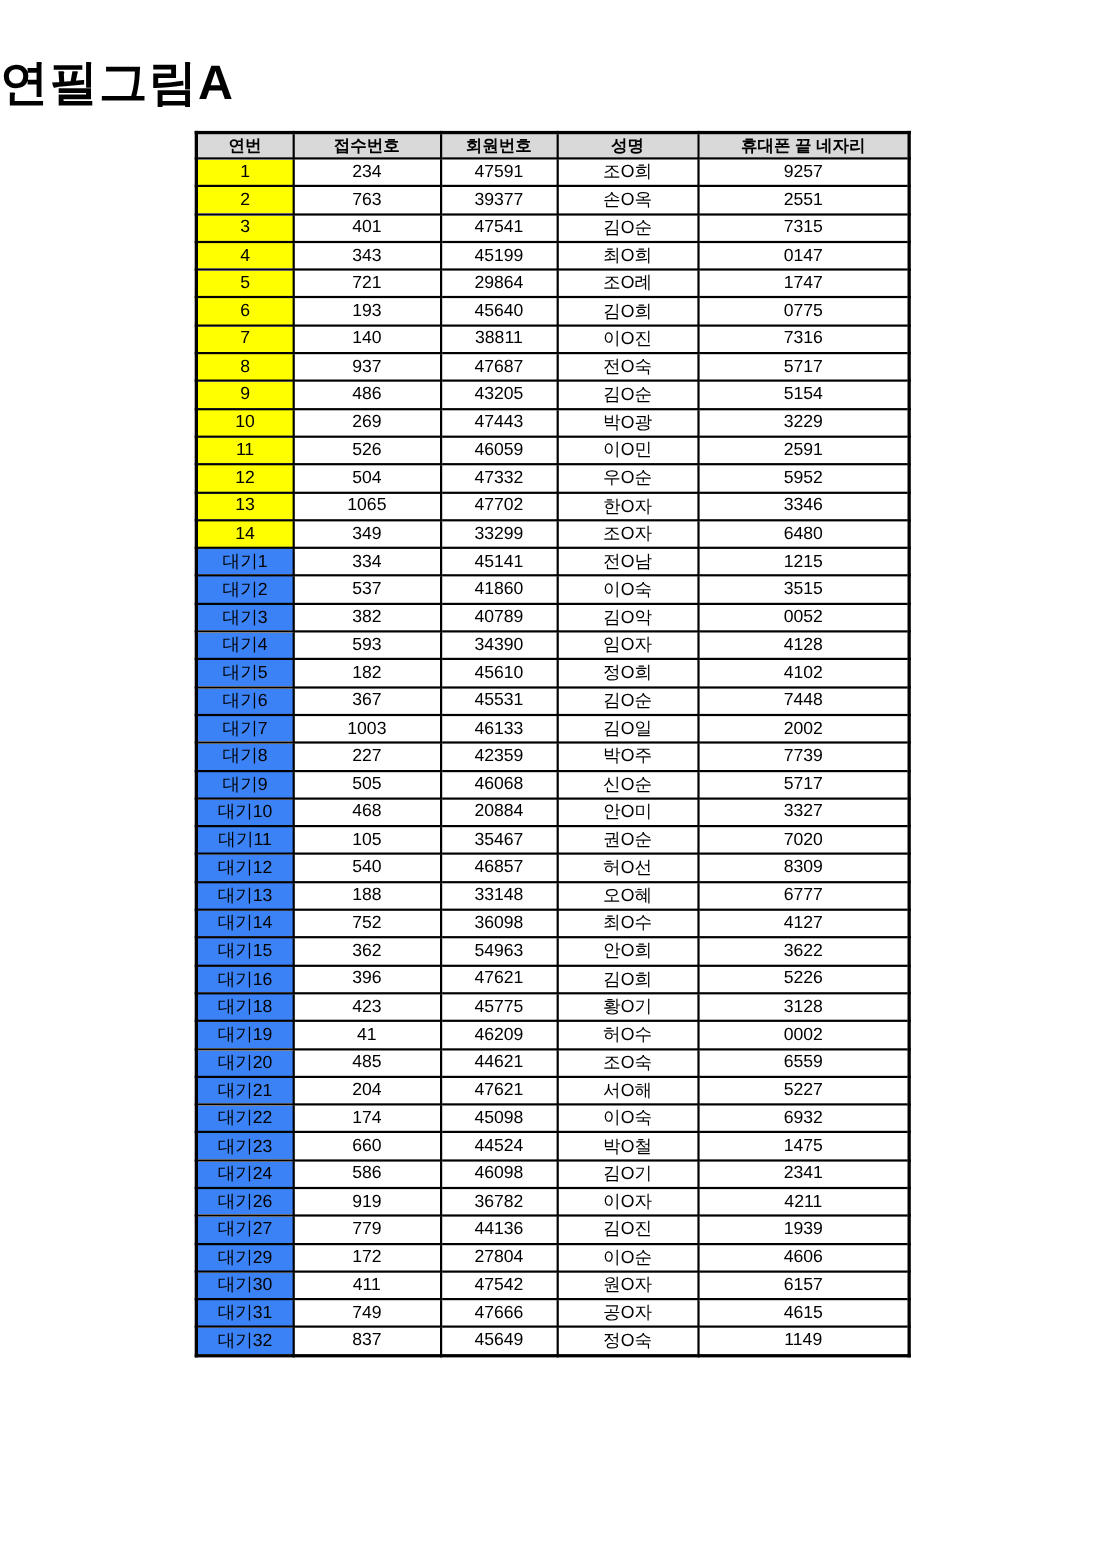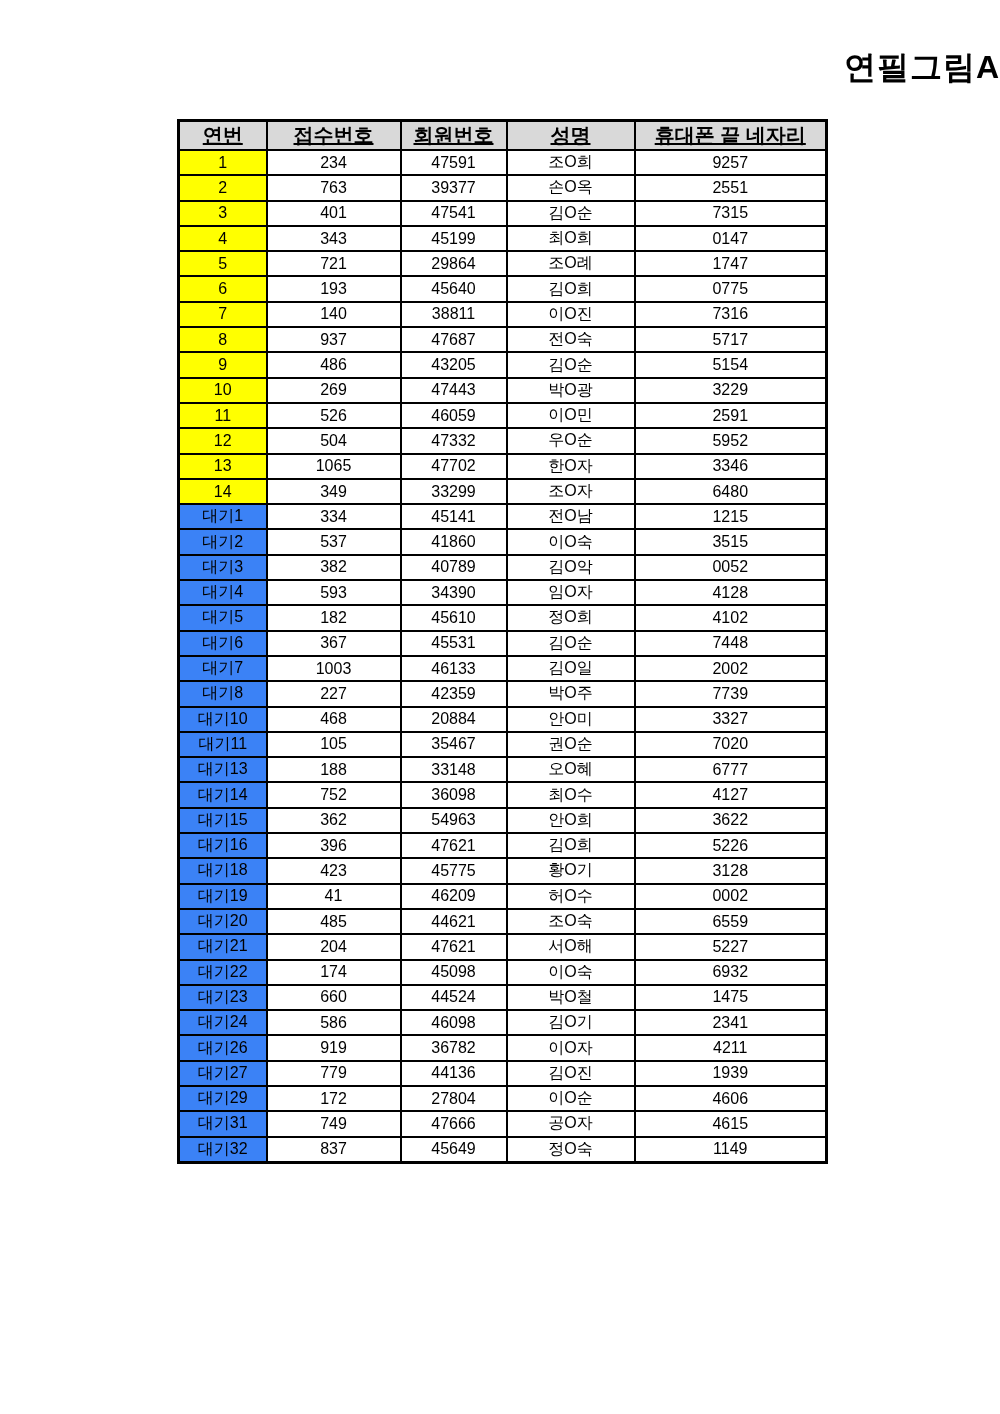--- a/index.html
+++ b/index.html
@@ -15,22 +15,22 @@
     height: 1414px;
     background: #ffffff;
     overflow: hidden;
   }
   .title {
     position: absolute;
     left: 0;
     top: 46px;
     width: 1000px;
     margin: 0;
-    text-align: right;
-    font-size: 32px;
+    text-align: left;
+    font-size: 44px;
     font-weight: 600;
     letter-spacing: 1px;
   }
   table.roster {
     position: absolute;
     left: 177px;
     top: 119px;
     width: 648px;
     border-collapse: collapse;
     table-layout: fixed;
@@ -40,24 +40,23 @@
   table.roster td {
     border: 2px solid #000000;
     text-align: center;
     vertical-align: middle;
     padding: 0;
     white-space: nowrap;
     overflow: hidden;
   }
   table.roster th {
     background: #d9d9d9;
-    font-size: 20px;
+    font-size: 15px;
     font-weight: bold;
     height: 21px;
-    text-decoration: underline;
   }
   table.roster td {
     font-size: 16px;
     height: 23.3px;
     background: #ffffff;
   }
   table.roster td.sel  { background: #ffff00; }
   table.roster td.wait { background: #3b82f6; }
 </style>
 </head>
@@ -232,34 +231,48 @@
           <td>2002</td>
         </tr>
         <tr>
           <td class="wait">대기8</td>
           <td>227</td>
           <td>42359</td>
           <td>박O주</td>
           <td>7739</td>
         </tr>
         <tr>
+          <td class="wait">대기9</td>
+          <td>505</td>
+          <td>46068</td>
+          <td>신O순</td>
+          <td>5717</td>
+        </tr>
+        <tr>
           <td class="wait">대기10</td>
           <td>468</td>
           <td>20884</td>
           <td>안O미</td>
           <td>3327</td>
         </tr>
         <tr>
           <td class="wait">대기11</td>
           <td>105</td>
           <td>35467</td>
           <td>권O순</td>
           <td>7020</td>
         </tr>
         <tr>
+          <td class="wait">대기12</td>
+          <td>540</td>
+          <td>46857</td>
+          <td>허O선</td>
+          <td>8309</td>
+        </tr>
+        <tr>
           <td class="wait">대기13</td>
           <td>188</td>
           <td>33148</td>
           <td>오O혜</td>
           <td>6777</td>
         </tr>
         <tr>
           <td class="wait">대기14</td>
           <td>752</td>
           <td>36098</td>
@@ -344,20 +357,27 @@
           <td>1939</td>
         </tr>
         <tr>
           <td class="wait">대기29</td>
           <td>172</td>
           <td>27804</td>
           <td>이O순</td>
           <td>4606</td>
         </tr>
         <tr>
+          <td class="wait">대기30</td>
+          <td>411</td>
+          <td>47542</td>
+          <td>원O자</td>
+          <td>6157</td>
+        </tr>
+        <tr>
           <td class="wait">대기31</td>
           <td>749</td>
           <td>47666</td>
           <td>공O자</td>
           <td>4615</td>
         </tr>
         <tr>
           <td class="wait">대기32</td>
           <td>837</td>
           <td>45649</td>

